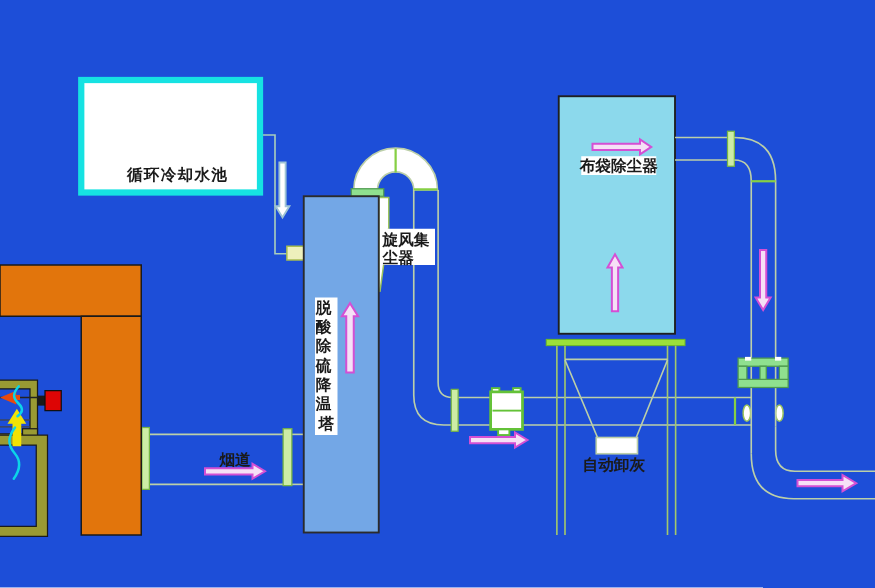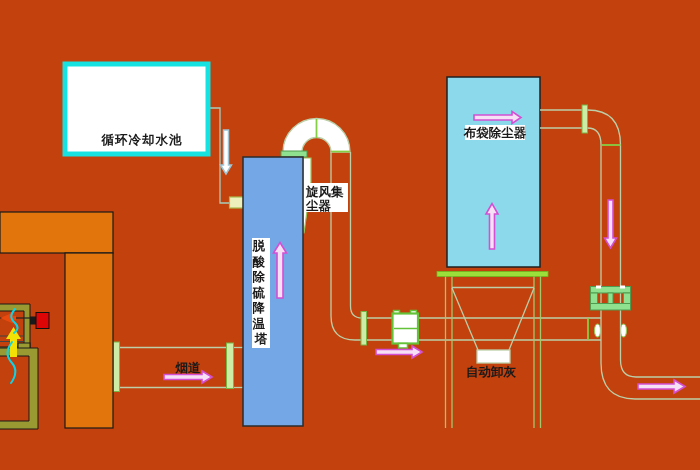--- a/index.html
+++ b/index.html
@@ -1,16 +1,16 @@
 <!DOCTYPE html>
 <html><head>
 <meta charset="utf-8">
 <style>
   html,body{margin:0;padding:0;background:#ffffff;}
-  #stage{position:relative;width:700px;height:470px;background:#c2410c;overflow:hidden;
+  #stage{position:relative;width:700px;height:470px;background:#1d4ed8;overflow:hidden;
          font-family:"DejaVu Sans","Liberation Sans",sans-serif;}
   svg{position:absolute;left:0;top:0;}
   .lbl{font-family:"DejaVu Sans","Liberation Sans",sans-serif;font-size:12.5px;fill:#1a1a1a;font-weight:600;}
   .pipe{stroke:#bccfa8;stroke-width:1.3;fill:none;}
   .pipewhite{stroke:#bccfa8;stroke-width:1.3;fill:#ffffff;}
   .leg{stroke:#a2c86c;stroke-width:1.3;fill:none;}
   .tick{stroke:#86cf44;stroke-width:1.8;fill:none;}
   .flange{fill:#cdeca6;stroke:#77b544;stroke-width:1;}
   .coupling{fill:#8fe08f;stroke:#4f9b4f;stroke-width:1;}
   .magenta{fill:#f6e0f6;stroke:#d44fd4;stroke-width:1.6;}

